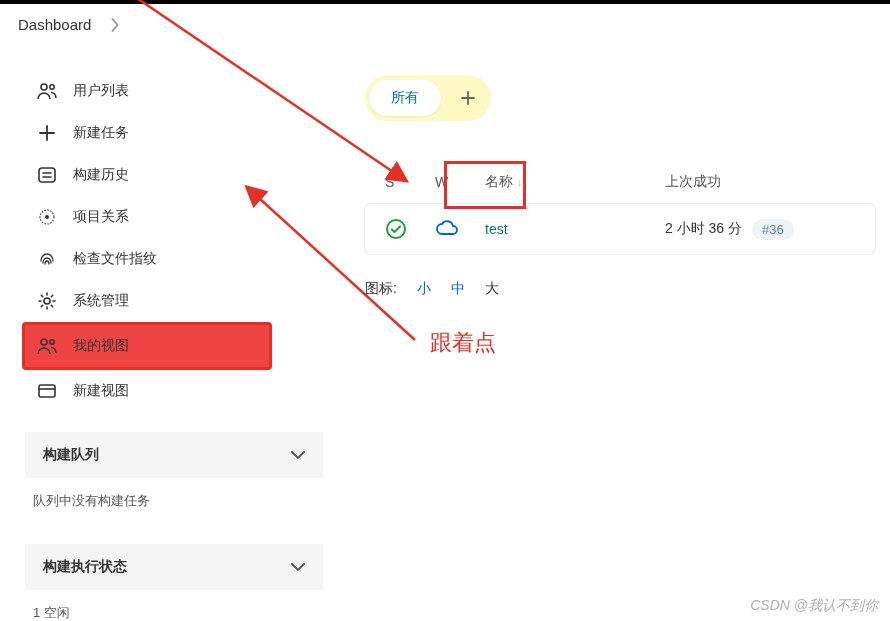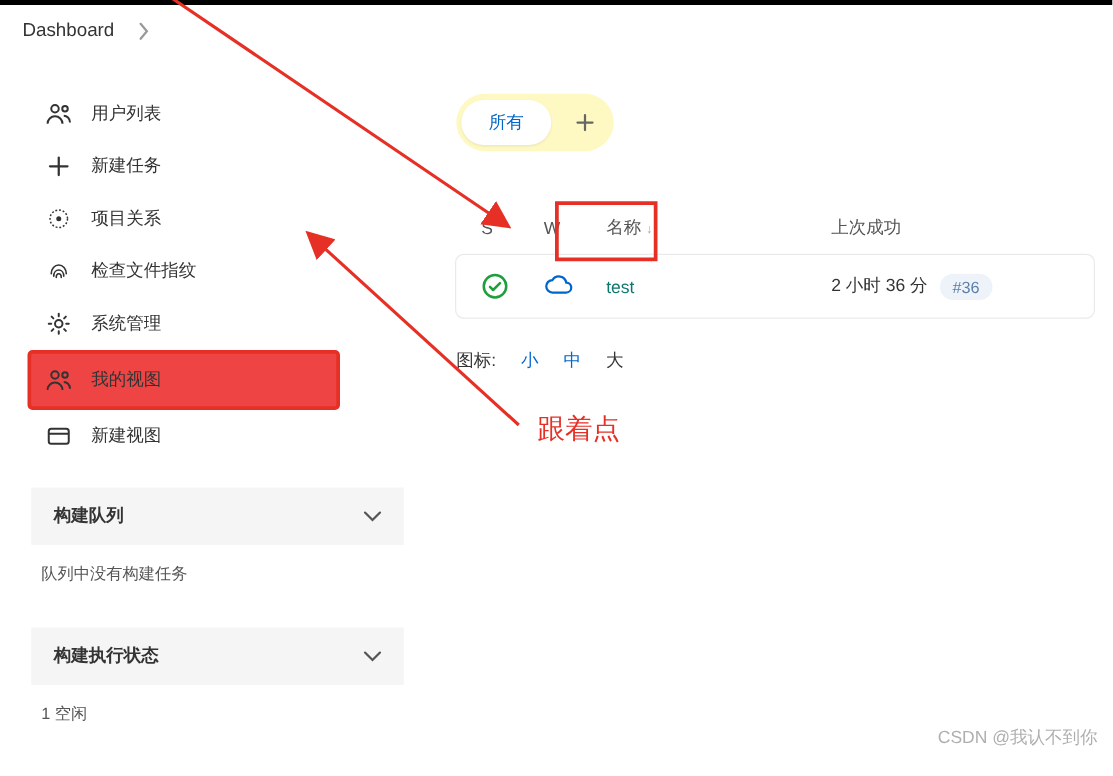--- a/index.html
+++ b/index.html
@@ -30,21 +30,21 @@
     .col-last { width: 190px; display: flex; align-items: center; gap: 10px; }
     .sort-arrow { font-size: 10px; color: #aaa; margin-left: 4px; }
     .job-name { color: #0f766e; font-weight: 500; }
     .build-num { background: #eef3f9; color: #5a7fa8; padding: 3px 10px; border-radius: 12px; font-size: 13px; }
     .icon-size-row { display: flex; align-items: center; gap: 20px; margin-top: 26px; font-size: 14px; }
     .size-opt { color: #0066cc; cursor: pointer; }
     .size-opt.active { color: #333; }
     .highlight-box { position: absolute; border: 3px solid #e63026; pointer-events: none; }
     .arrow-svg { position: absolute; pointer-events: none; }
     .annotation-text { position: absolute; color: #e63026; font-size: 22px; }
-    .watermark { position: fixed; bottom: 22px; right: 12px; color: rgba(120,120,120,0.6); font-size: 14px; }
+    .watermark { position: fixed; bottom: 6px; right: 12px; color: rgba(120,120,120,0.6); font-size: 14px; font-style: italic; }
     svg { display: block; }
   </style>
 </head>
 <body>
 
 <div class="topbar"></div>
 
 <div class="breadcrumb">
   <a href="#">Dashboard</a>
   <span class="chevron">
@@ -71,20 +71,29 @@
 
     <div class="nav-item">
       <span class="nav-icon">
         <svg width="18" height="18" viewBox="0 0 18 18">
             <path d="M9 2v14M2 9h14" stroke="#333" stroke-width="1.8" stroke-linecap="round"></path>
           </svg>
       </span>
       <span>新建任务</span>
     </div>
 
+    <div class="nav-item">
+      <span class="nav-icon">
+        <svg width="20" height="18" viewBox="0 0 20 18">
+            <rect x="2" y="2" width="16" height="14" rx="3" stroke="#333" stroke-width="1.6" fill="none"></rect>
+            <path d="M6 7h8M6 11h8" stroke="#333" stroke-width="1.6" stroke-linecap="round"></path>
+          </svg>
+      </span>
+      <span>构建历史</span>
+    </div>
 
     <div class="nav-item">
       <span class="nav-icon">
         <svg width="20" height="20" viewBox="0 0 20 20">
             <circle cx="10" cy="10" r="7" stroke="#333" stroke-width="1.2" fill="none" stroke-dasharray="1.5 1.5"></circle>
             <circle cx="10" cy="10" r="2" fill="#333"></circle>
           </svg>
       </span>
       <span>项目关系</span>
     </div>

